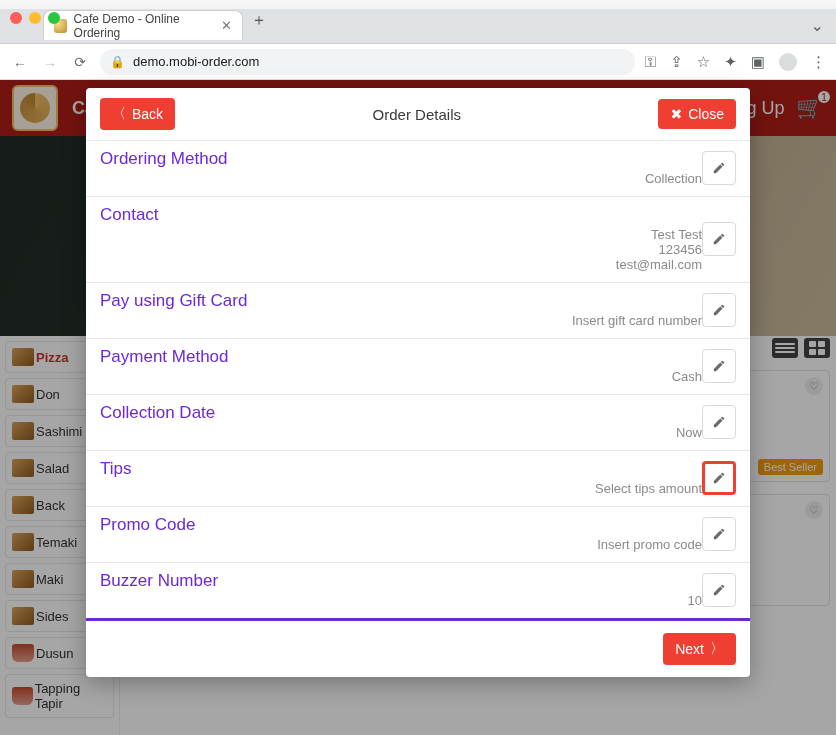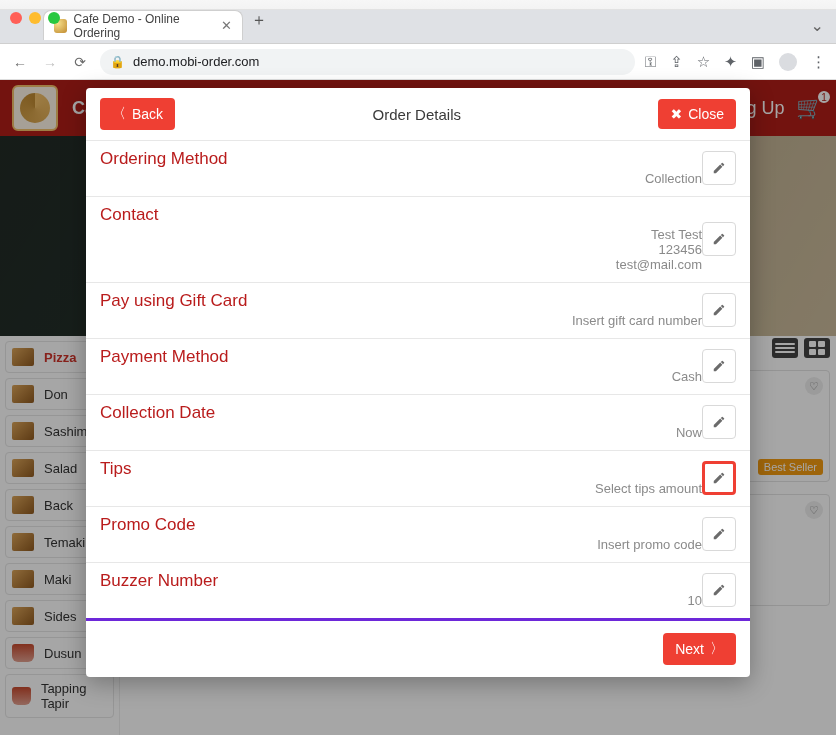--- a/index.html
+++ b/index.html
@@ -36,21 +36,21 @@
   .cart { position: relative; font-size: 22px; }
   .cart .badge { position: absolute; top: -6px; right: -8px; background: #fff; color: #b11e17; border: 2px solid #b11e17; width: 16px; height: 16px; font-size: 10px; border-radius: 50%; display: flex; align-items: center; justify-content: center; }
   .hero { height: 200px; background:
       linear-gradient(120deg, rgba(0,0,0,.25), rgba(0,0,0,.05)),
       linear-gradient(100deg, #2d3a33 0 22%, #3e4a42 22% 34%, #c8bba0 34% 55%, #d6c5a4 55% 100%);
   }
 
   
   .body { display: flex; height: calc(100% - 256px); }
   .sidebar { width: 120px; border-right: 1px solid #eee; overflow: hidden; }
-  .cat { display: flex; align-items: center; gap: 10px; padding: 6px; border: 1px solid #e6e6e6; border-radius: 4px; margin: 5px; font-size: 13px; color: #333; }
+  .cat { display: flex; align-items: center; gap: 2px; padding: 6px; border: 1px solid #e6e6e6; border-radius: 4px; margin: 5px; font-size: 13px; color: #333; }
   .cat.active { color: #d0332a; font-weight: 700; }
   .cat .swatch { width: 22px; height: 18px; border-radius: 2px; background: linear-gradient(135deg,#dca55a,#8f5a20); }
   .cat.drink .swatch { background: linear-gradient(#c74a2e,#e2a090); border-radius: 3px 3px 6px 6px; }
 
   .grid-wrap { flex: 1; position: relative; padding: 6px 6px 6px 10px; }
   .viewbtns { position: absolute; right: 6px; top: 2px; display: flex; gap: 6px; }
   .viewbtns .vb { width: 26px; height: 20px; border-radius: 3px; background: #444; display: flex; flex-direction: column; justify-content: center; gap: 2px; padding: 3px; }
   .viewbtns .vb span { background: #fff; height: 2px; border-radius: 1px; }
   .viewbtns .vb.grid { flex-direction: row; flex-wrap: wrap; gap: 2px; }
   .viewbtns .vb.grid span { width: 7px; height: 6px; }
@@ -64,21 +64,21 @@
   .best { position: absolute; right: 6px; bottom: 6px; background: #f39c12; color: #fff; font-size: 11px; padding: 2px 6px; border-radius: 3px; }
 
   
   .scrim { position: absolute; left: 0; right: 0; top: 80px; bottom: 0; background: rgba(0,0,0,.35); }
   .modal { position: absolute; left: 86px; right: 86px; top: 88px; background: #fff; border-radius: 4px; box-shadow: 0 6px 24px rgba(0,0,0,.3); }
   .mhdr { display: flex; align-items: center; padding: 10px 14px; }
   .btn { background: #ef3f33; color: #fff; border: none; border-radius: 4px; padding: 7px 12px; font-size: 14px; display: inline-flex; align-items: center; gap: 6px; cursor: pointer; }
   .mtitle { flex: 1; text-align: center; font-size: 15px; color: #3a3a3a; }
   .mlist .row { display: flex; align-items: center; padding: 8px 14px 10px; border-top: 1px solid #e7e7e7; }
   .mlist .row .info { flex: 1; }
-  .mlist .row h3 { font-size: 17px; font-weight: 400; color: #b91c1c; margin-bottom: 2px; }
+  .mlist .row h3 { font-size: 17px; font-weight: 400; color: #6d28d9; margin-bottom: 2px; }
   .mlist .row .sub { font-size: 13px; color: #8a8a8a; white-space: pre-line; text-align: right; }
   .editbtn { width: 34px; height: 34px; border: 1px solid #d9d9d9; border-radius: 4px; background: #fff; display: flex; align-items: center; justify-content: center; color: #6b6b6b; cursor: pointer; }
   .editbtn.hot { border: 3px solid #ef3f33; }
   .mfoot { display: flex; justify-content: flex-end; padding: 12px 14px; border-top: 3px solid #6d28d9; }
   svg.pencil { width: 14px; height: 14px; }
 </style>
 </head>
 <body>
 
 <div class="win-titlebar"></div>

